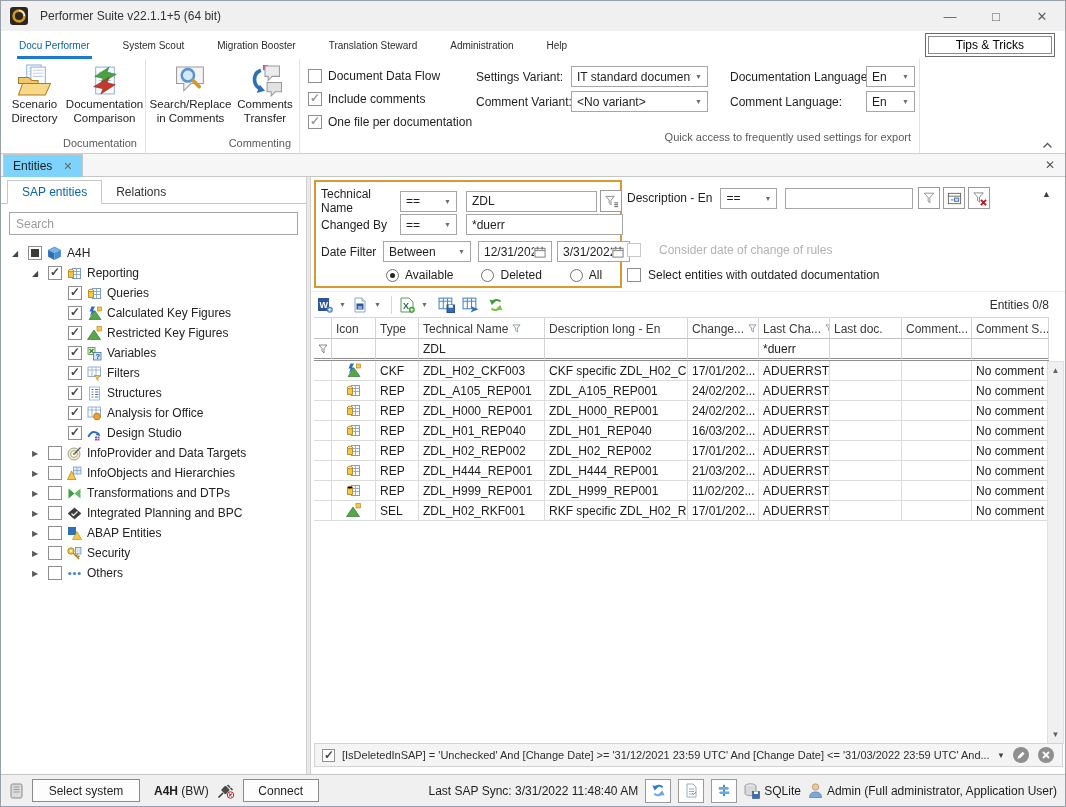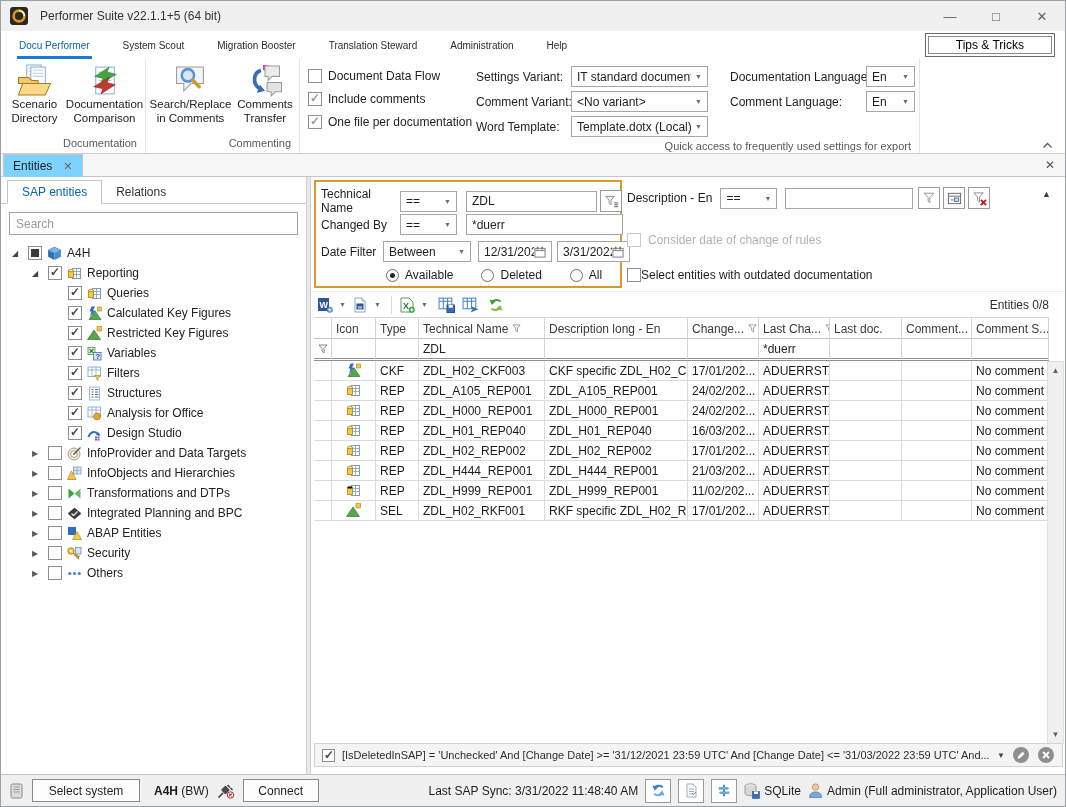--- a/index.html
+++ b/index.html
@@ -205,27 +205,20 @@
             <span class="dd-arrow">▼</span>
           </div>
         </div>
         <div class="variant-row">
           <span class="lbl">Comment Variant:</span>
           <div class="select" style="width:137px">
             <span class="val">&lt;No variant&gt;</span>
             <span class="dd-arrow">▼</span>
           </div>
         </div>
-        <div class="variant-row">
-          <span class="lbl">Word Template:</span>
-          <div class="select" style="width:137px">
-            <span class="val">Template.dotx (Local)</span>
-            <span class="dd-arrow">▼</span>
-          </div>
-        </div>
       </div>
       <div class="qa-col-lang">
         <div class="variant-row">
           <span class="lbl">Documentation Language:</span>
           <div class="select" style="width:49px">
             <span class="val">En</span>
             <span class="dd-arrow">▼</span>
           </div>
         </div>
         <div class="variant-row">
@@ -541,25 +534,25 @@
         <span class="icon-btn" style="margin-left:3px">
           <svg width="15" height="15" viewBox="0 0 16 16">
               <path d="M2 2h10L8 6.5V12l-2-2V6.5z" fill="#fff" stroke="#888"></path>
               <path d="M9.5 9.5l5.5 5.5M15 9.5L9.5 15" stroke="#c01818" stroke-width="2"></path>
             </svg>
         </span>
       </div>
 
       <span class="collapse-up">▲</span>
 
-      <div class="frow" style="left:316px;top:56px;gap:7px">
+      <div class="frow" style="left:316px;top:66px;gap:18px">
         <span class="checkbox disabled"></span>
         <span class="gray-text">Consider date of change of rules</span>
       </div>
-      <div class="frow" style="left:316px;top:91px;">
+      <div class="frow" style="left:316px;top:91px;gap:7px">
         <span class="checkbox"></span>
         <span>Select entities with outdated documentation</span>
       </div>
     </div>
 
     <div class="gtoolbar">
       <span>
           <svg width="16" height="16" viewBox="0 0 16 16">
             <rect x="1" y="1" width="11" height="13" fill="#2b579a"></rect>
             <text x="2.6" y="11" font-size="9" fill="#fff" font-weight="bold">W</text>

